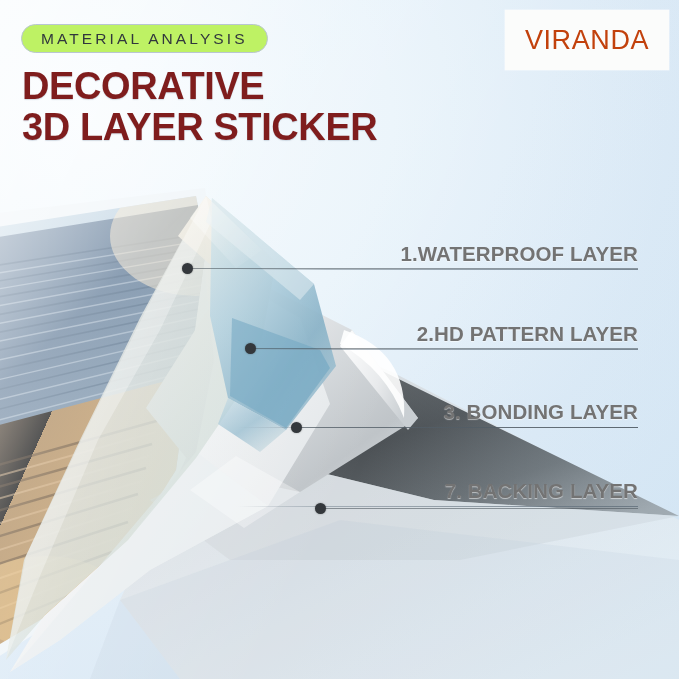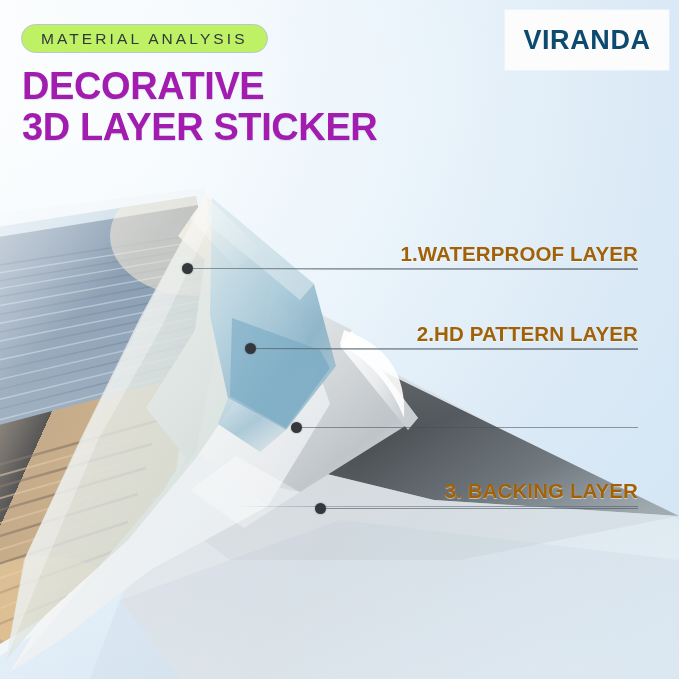--- a/index.html
+++ b/index.html
@@ -51,21 +51,21 @@
     letter-spacing: 3.1px;
     color: #31373d;
     font-weight: 400;
     white-space: nowrap;
   }
 
   .title {
     position: absolute;
     left: 22px;
     top: 66px;
-    color: #a21caf;
+    color: #7f1d1d;
     font-weight: 700;
     font-size: 38px;
     line-height: 41px;
     letter-spacing: -0.4px;
     text-shadow: 0 1px 1px rgba(140,160,180,0.35);
   }
   .title .l2 { display: block; }
 
   .logo-box {
     position: absolute;
@@ -74,23 +74,23 @@
     width: 164px;
     height: 60px;
     background: #fbfcfb;
     display: flex;
     align-items: center;
     justify-content: center;
     box-shadow: 0 0 0 0.5px rgba(255,255,255,0.6);
   }
   .logo-text {
     font-size: 27px;
-    font-weight: 700;
+    font-weight: 400;
     letter-spacing: 0.6px;
-    color: #0c4a6e;
+    color: #c2410c;
   }
 
   
   #art {
     position: absolute;
     left: 0;
     top: 0;
     width: 679px;
     height: 679px;
   }
@@ -98,21 +98,21 @@
   
   .callout {
     position: absolute;
     right: 41px;
     text-align: right;
     width: 400px;
   }
   .callout .ctext {
     font-size: 20.5px;
     font-weight: 700;
-    color: #a16207;
+    color: #737373;
     letter-spacing: 0.1px;
     white-space: nowrap;
     display: block;
     text-shadow: 0 1px 1px rgba(255,255,255,0.55);
   }
   .callout .crule {
     margin-top: 3px;
     height: 1px;
     width: 100%;
     background: linear-gradient(to right, rgba(120,134,146,0.0) 0%, rgba(120,134,146,0.55) 22%, rgba(96,110,122,0.8) 100%);
@@ -352,22 +352,26 @@
   </div>
 
   <div class="callout c1">
     <span class="ctext">1.WATERPROOF LAYER</span>
     <div class="crule"></div>
   </div>
   <div class="callout c2">
     <span class="ctext">2.HD PATTERN LAYER</span>
     <div class="crule"></div>
   </div>
+  <div class="callout c3">
+    <span class="ctext">3. BONDING LAYER</span>
+    <div class="crule"></div>
+  </div>
   <div class="callout c4">
-    <span class="ctext">3. BACKING LAYER</span>
+    <span class="ctext">7. BACKING LAYER</span>
     <div class="crule"></div>
   </div>
 
   <div id="leaders">
       <div class="leader" style="left: 192px; top: 268px; width: 446px;"></div>
       <div class="dot" style="left: 182px; top: 263px;"></div>
       <div class="leader" style="left: 255px; top: 348px; width: 383px;"></div>
       <div class="dot" style="left: 245px; top: 343px;"></div>
       <div class="leader" style="left: 301px; top: 427px; width: 337px;"></div>
       <div class="dot" style="left: 291px; top: 422px;"></div>

